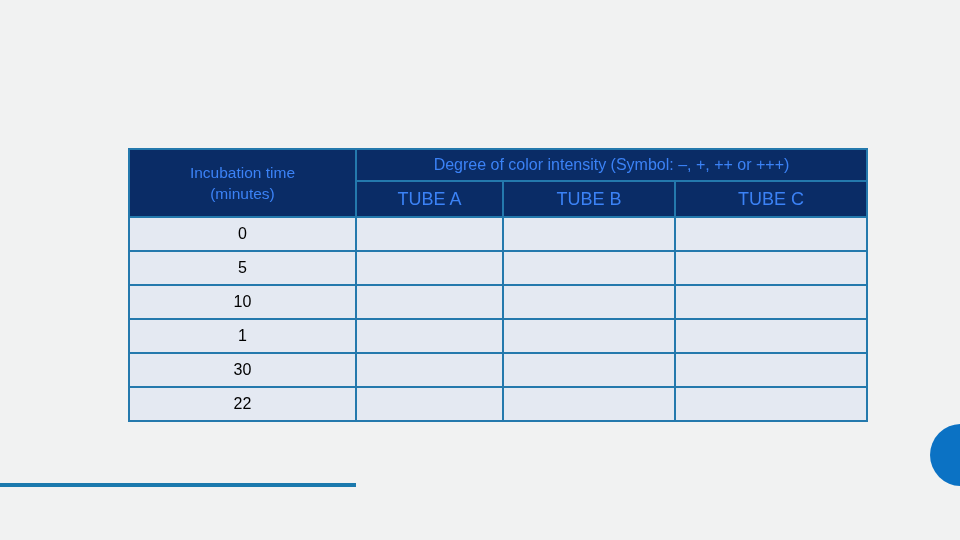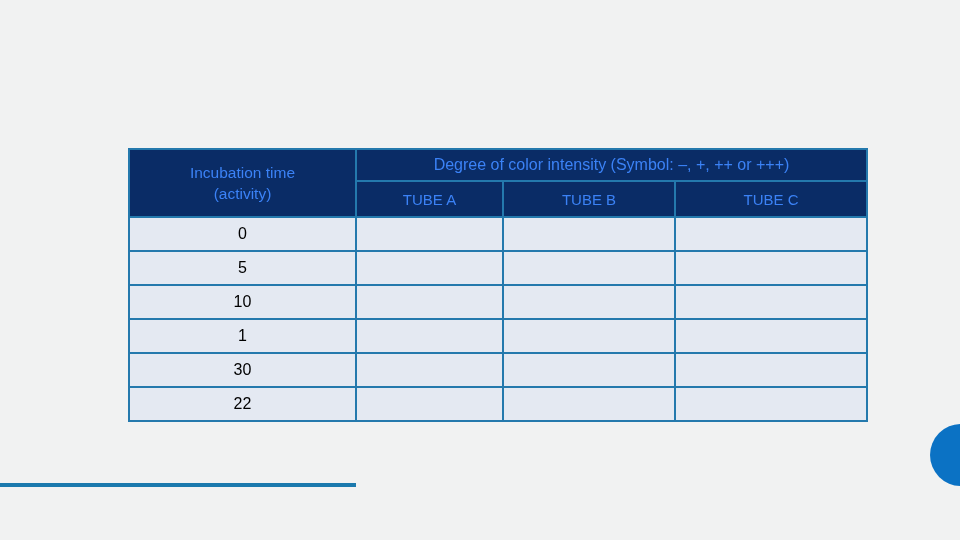--- a/index.html
+++ b/index.html
@@ -71,21 +71,21 @@
   .hdr-main {
     font-size: 15.5px;
     line-height: 21px;
     height: 66px;
   }
   .hdr-group {
     font-size: 16px;
     height: 28px;
   }
   .hdr-sub {
-    font-size: 15px;
+    font-size: 18px;
     height: 31px;
   }
   .cell-time {
     background: #e4e9f2;
     color: #000000;
     font-size: 16px;
     text-align: center;
     height: 32px;
     vertical-align: middle;
   }
@@ -130,21 +130,21 @@
     <colgroup>
       <col class="col-time">
       <col class="col-a">
       <col class="col-b">
       <col class="col-c">
     </colgroup>
     <thead>
       <tr>
         <th class="hdr hdr-main" rowspan="2">
           <div>Incubation time</div>
-          <div>(activity)</div>
+          <div>(minutes)</div>
         </th>
         <th class="hdr hdr-group" colspan="3">Degree of color intensity (Symbol: –, +, ++ or +++)</th>
       </tr>
       <tr>
         <th class="hdr hdr-sub">TUBE A</th>
         <th class="hdr hdr-sub">TUBE B</th>
         <th class="hdr hdr-sub">TUBE C</th>
       </tr>
     </thead>
     <tbody>

